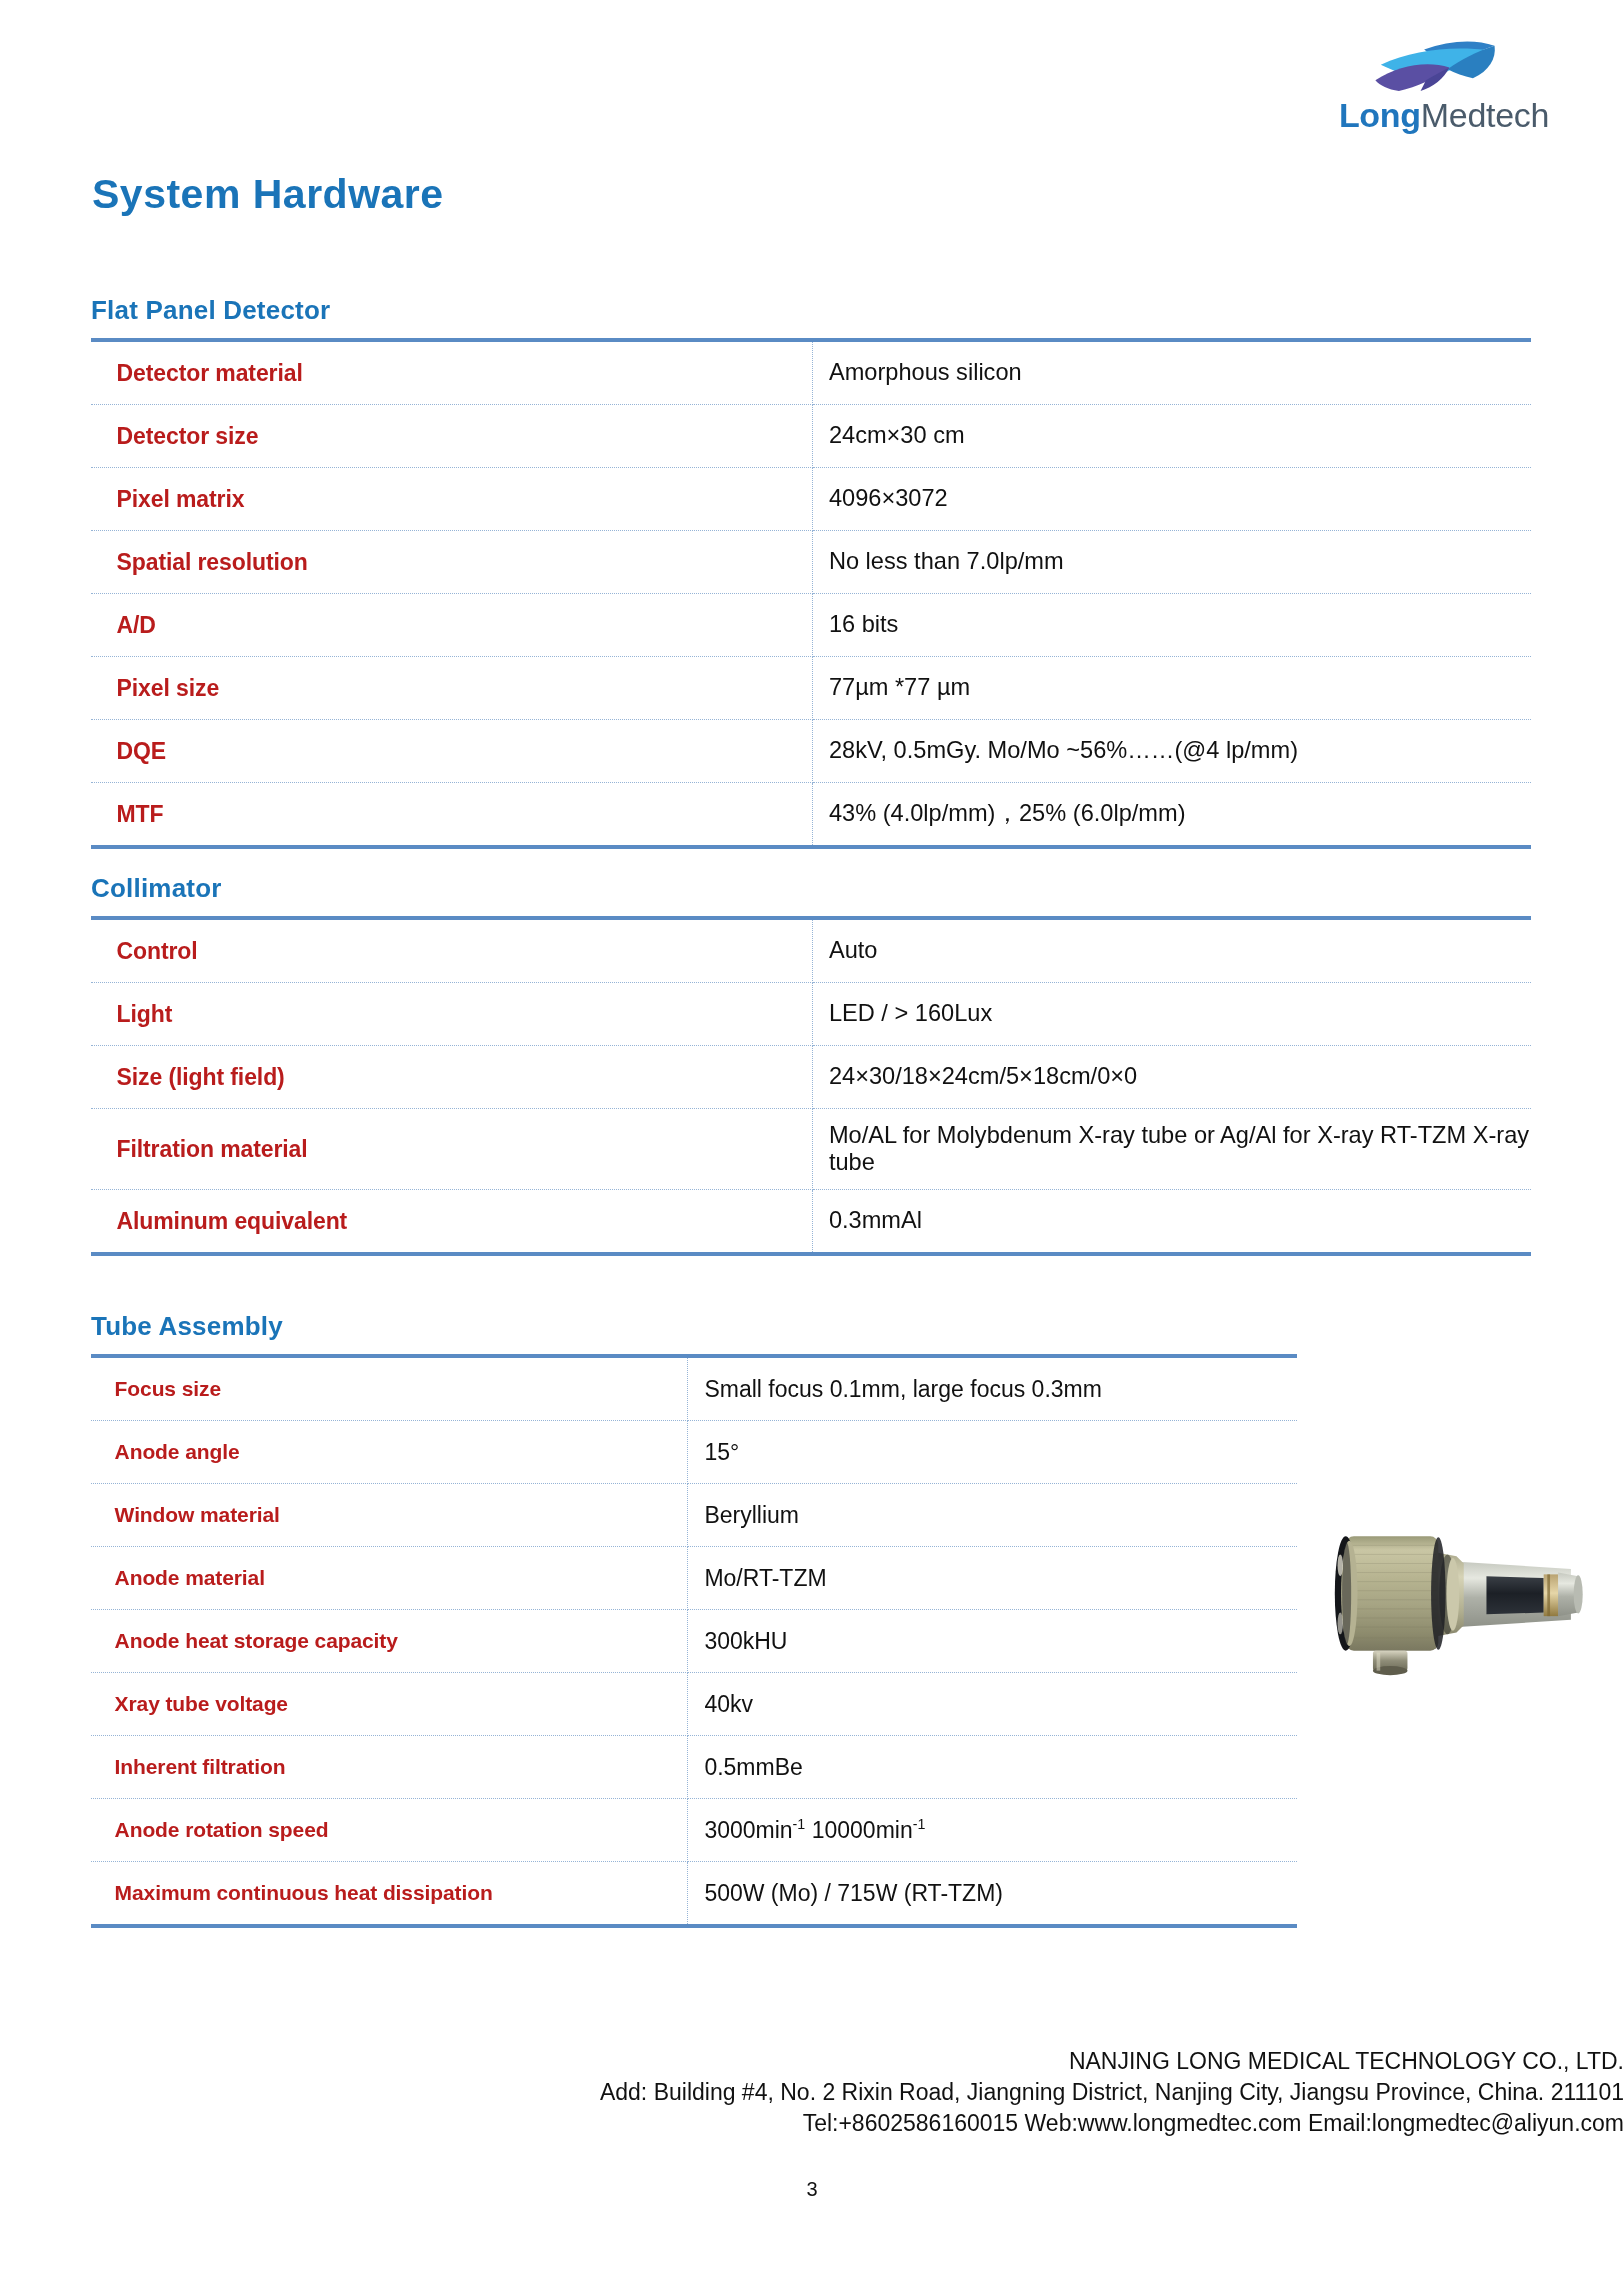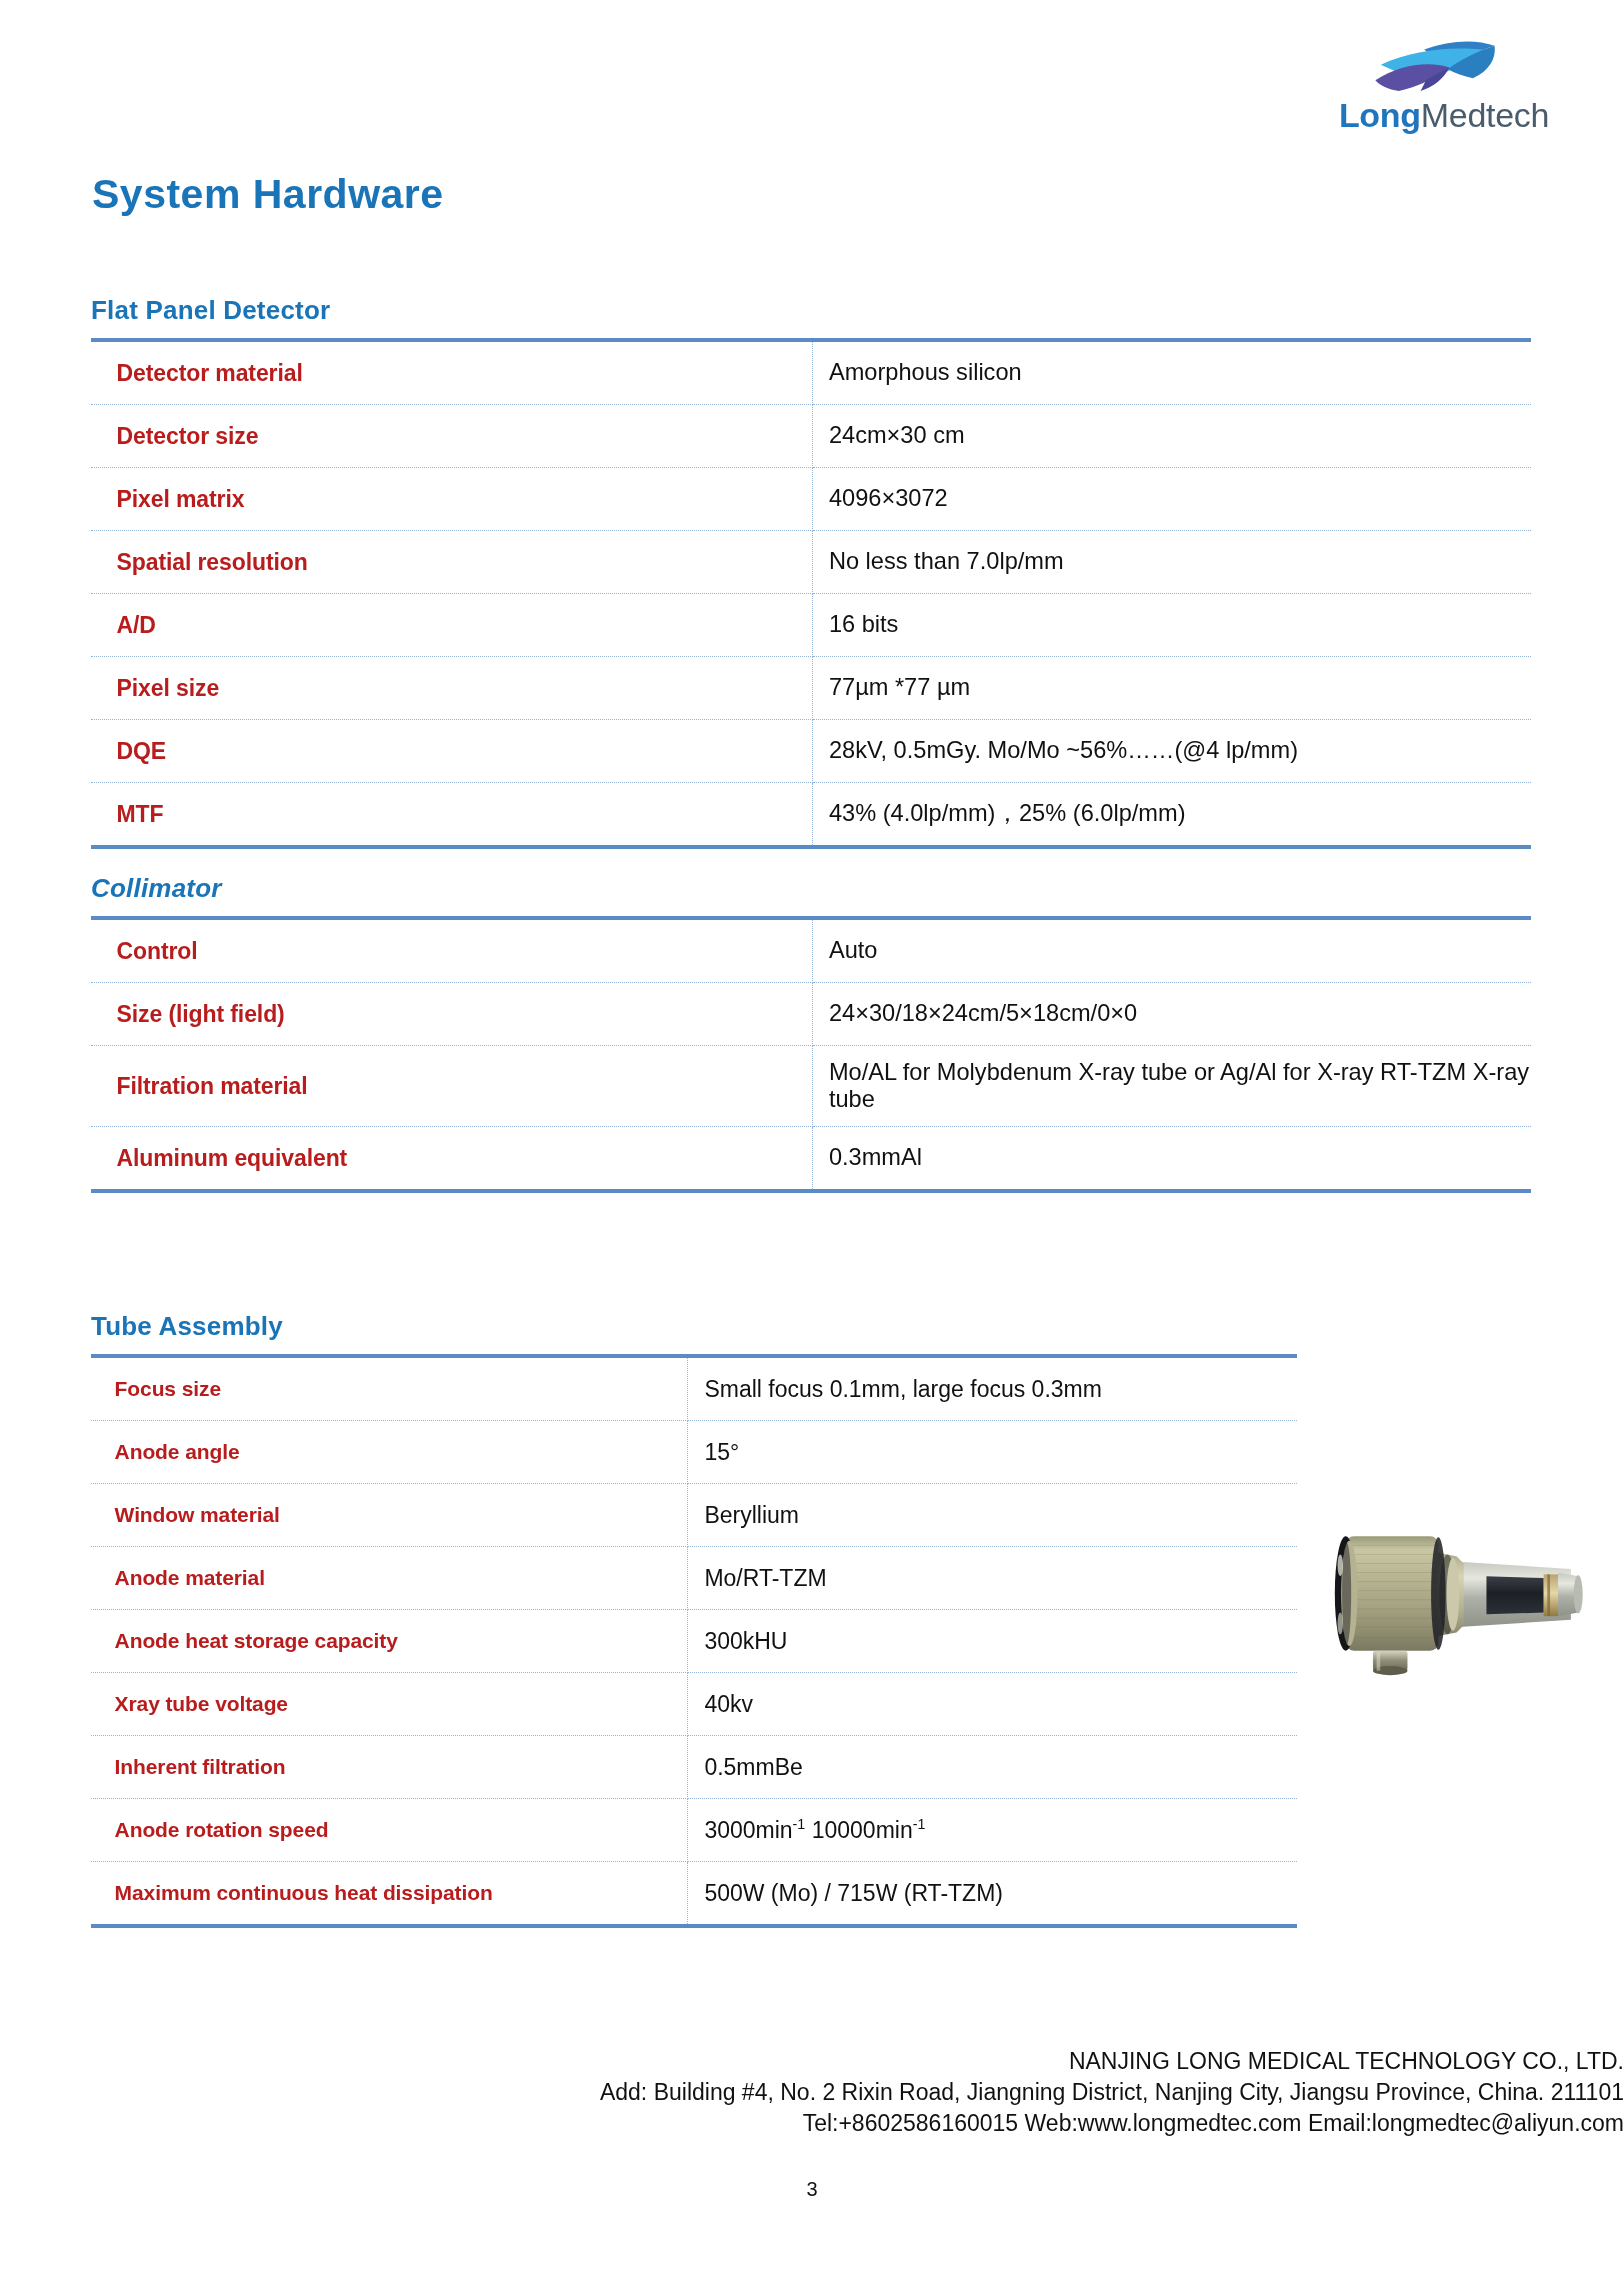--- a/index.html
+++ b/index.html
@@ -59,21 +59,21 @@
 
   
   .section-head {
     position: absolute;
     font-size: 26px;
     font-weight: bold;
     color: #1a74b8;
     letter-spacing: 0.2px;
   }
   #head-fpd       { left: 91px; top: 295px; }
-  #head-coll      { left: 91px; top: 873px; font-style: italic; }
+  #head-coll      { left: 91px; top: 873px; }
   #head-tube      { left: 91px; top: 1311px; }
 
   
   .spec-table {
     position: absolute;
     border-collapse: collapse;
     border-top: 4.5px solid #5a8bc4;
     border-bottom: 4.5px solid #5a8bc4;
     table-layout: fixed;
   }
@@ -219,20 +219,24 @@
 
   <table class="spec-table" id="table-coll">
     <colgroup>
         <col class="c1">
         <col class="c2">
       </colgroup>
     <tbody>
       <tr>
         <td class="k">Control</td>
         <td class="v">Auto</td>
+      </tr>
+      <tr>
+        <td class="k">Light</td>
+        <td class="v">LED / &gt; 160Lux</td>
       </tr>
       <tr>
         <td class="k">Size (light field)</td>
         <td class="v">24×30/18×24cm/5×18cm/0×0</td>
       </tr>
       <tr class="tall">
         <td class="k">Filtration material</td>
         <td class="v">Mo/AL for Molybdenum X-ray tube or Ag/Al for X-ray RT-TZM X-ray tube</td>
       </tr>
       <tr>

